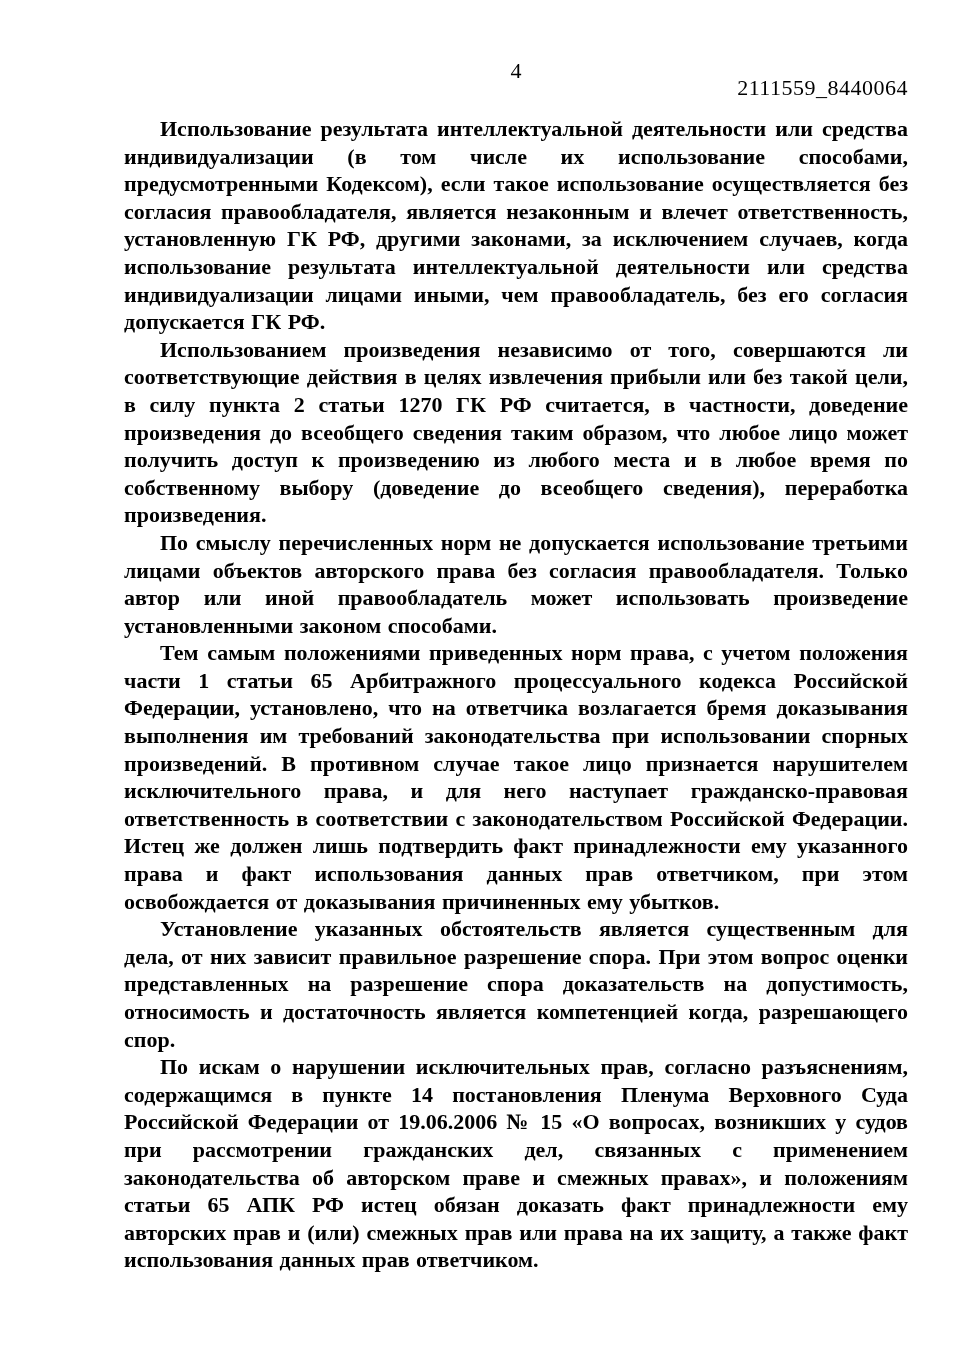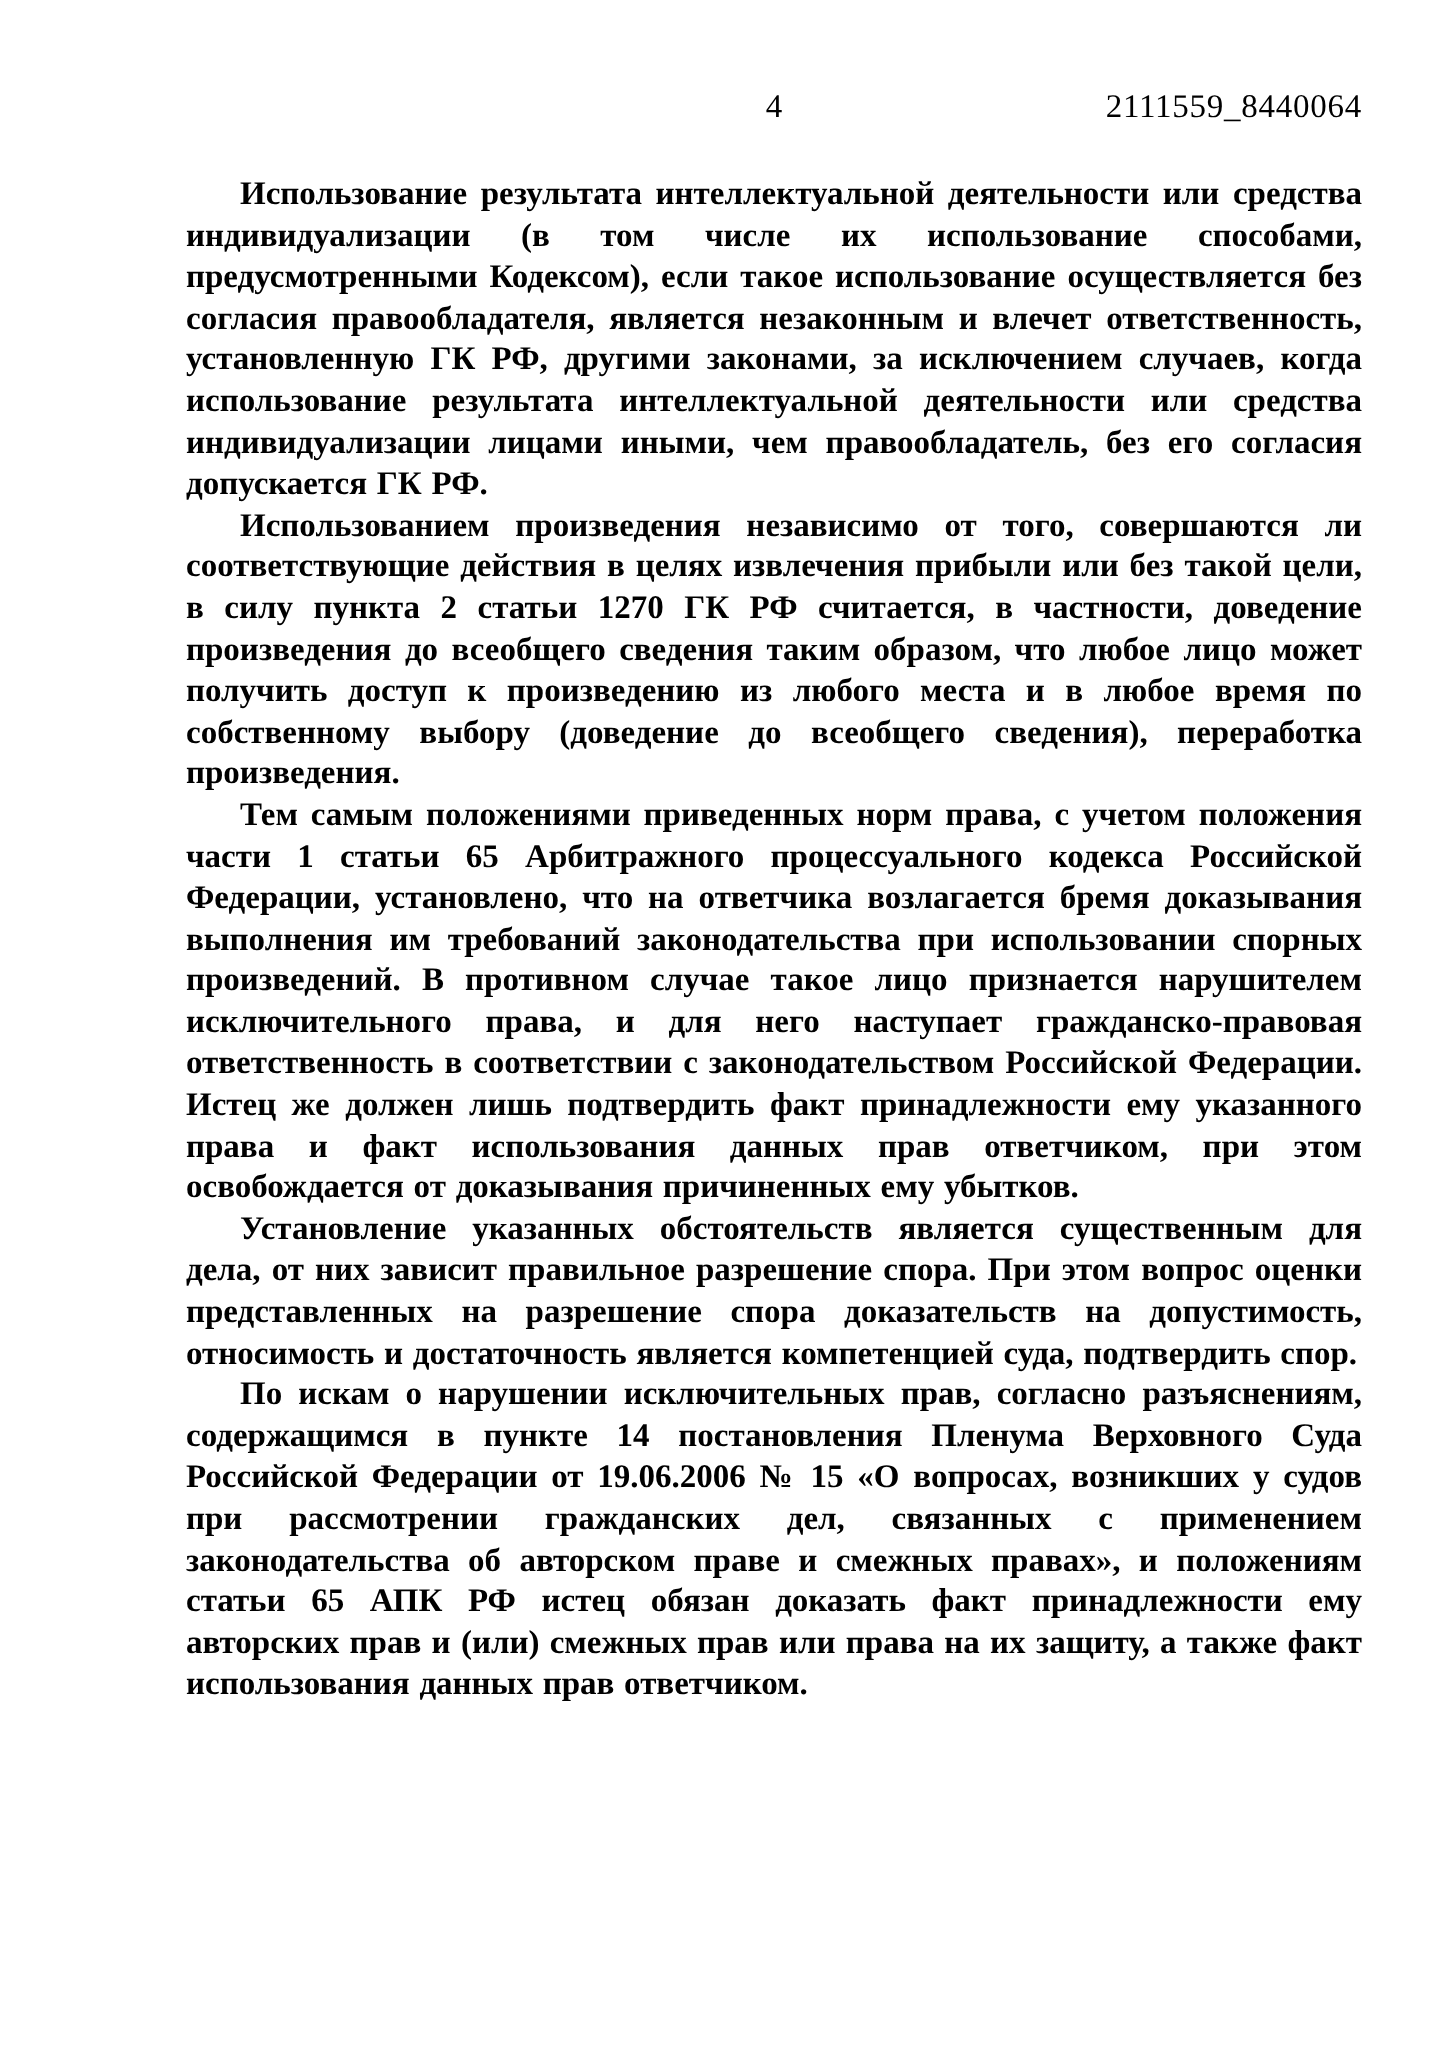--- a/index.html
+++ b/index.html
@@ -32,21 +32,21 @@
   }
   .page-num {
     position: absolute;
     left: 50%;
     transform: translateX(-50%);
     top: 0;
   }
   .doc-id {
     position: absolute;
     right: 0;
-    top: 0;
+    top: 17px;
     letter-spacing: 0.5px;
   }
   .content {
     margin-top: 30px;
     margin-left: 124px;
     width: 784px;
     font-size: 22px;
     line-height: 27.6px;
     font-weight: bold;
   }
@@ -62,17 +62,18 @@
 <body>
 
 <div class="page">
   <div class="header">
     <span class="page-num">4</span>
     <span class="doc-id">2111559_8440064</span>
   </div>
   <div class="content">
     <p>Использование результата интеллектуальной деятельности или средства индивидуализации (в том числе их использование способами, предусмотренными Кодексом), если такое использование осуществляется без согласия правообладателя, является незаконным и влечет ответственность, установленную ГК РФ, другими законами, за исключением случаев, когда использование результата интеллектуальной деятельности или средства индивидуализации лицами иными, чем правообладатель, без его согласия допускается ГК РФ.</p>
     <p>Использованием произведения независимо от того, совершаются ли соответствующие действия в целях извлечения прибыли или без такой цели, в силу пункта 2 статьи 1270 ГК РФ считается, в частности, доведение произведения до всеобщего сведения таким образом, что любое лицо может получить доступ к произведению из любого места и в любое время по собственному выбору (доведение до всеобщего сведения), переработка произведения.</p>
+    <p>По смыслу перечисленных норм не допускается использование третьими лицами объектов авторского права без согласия правообладателя. Только автор или иной правообладатель может использовать произведение установленными законом способами.</p>
     <p>Тем самым положениями приведенных норм права, с учетом положения части 1 статьи 65 Арбитражного процессуального кодекса Российской Федерации, установлено, что на ответчика возлагается бремя доказывания выполнения им требований законодательства при использовании спорных произведений. В противном случае такое лицо признается нарушителем исключительного права, и для него наступает гражданско-правовая ответственность в соответствии с законодательством Российской Федерации. Истец же должен лишь подтвердить факт принадлежности ему указанного права и факт использования данных прав ответчиком, при этом освобождается от доказывания причиненных ему убытков.</p>
-    <p>Установление указанных обстоятельств является существенным для дела, от них зависит правильное разрешение спора. При этом вопрос оценки представленных на разрешение спора доказательств на допустимость, относимость и достаточность является компетенцией суда, подтвердить спор.</p>
+    <p>Установление указанных обстоятельств является существенным для дела, от них зависит правильное разрешение спора. При этом вопрос оценки представленных на разрешение спора доказательств на допустимость, относимость и достаточность является компетенцией когда, разрешающего спор.</p>
     <p>По искам о нарушении исключительных прав, согласно разъяснениям, содержащимся в пункте 14 постановления Пленума Верховного Суда Российской Федерации от 19.06.2006 № 15 «О вопросах, возникших у судов при рассмотрении гражданских дел, связанных с применением законодательства об авторском праве и смежных правах», и положениям статьи 65 АПК РФ истец обязан доказать факт принадлежности ему авторских прав и (или) смежных прав или права на их защиту, а также факт использования данных прав ответчиком.</p>
   </div>
 </div>
 
 </body></html>

